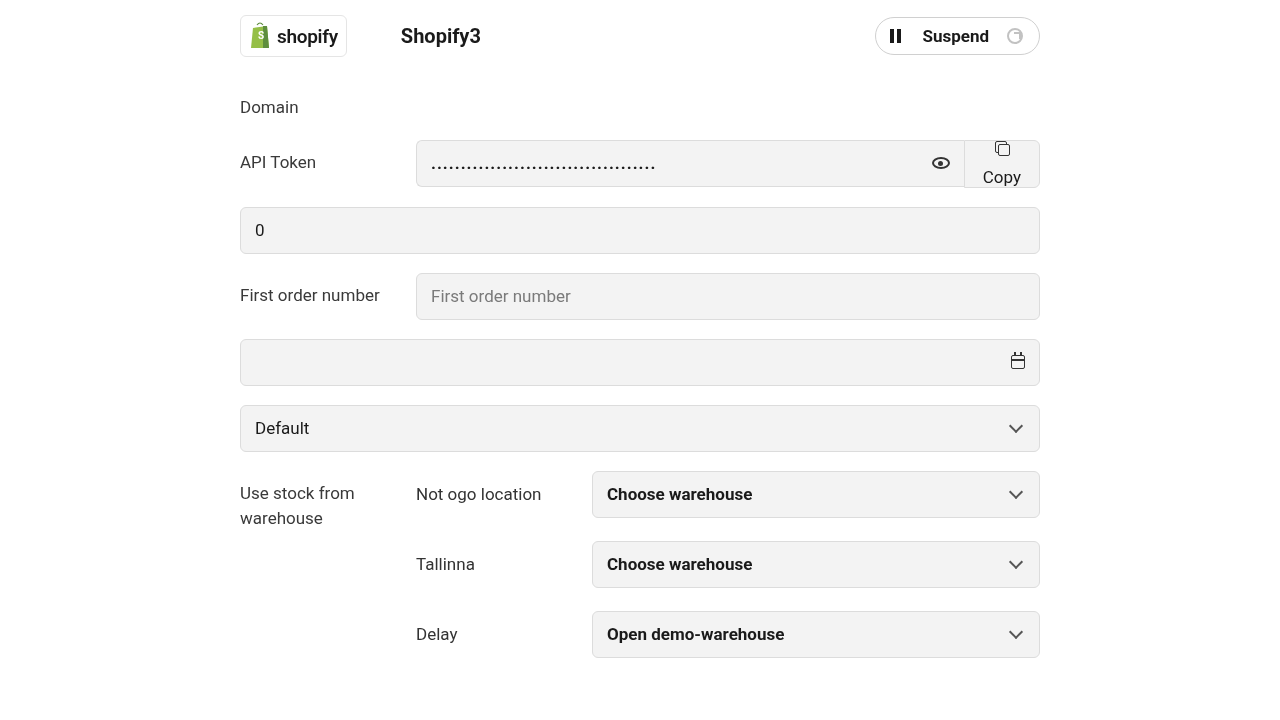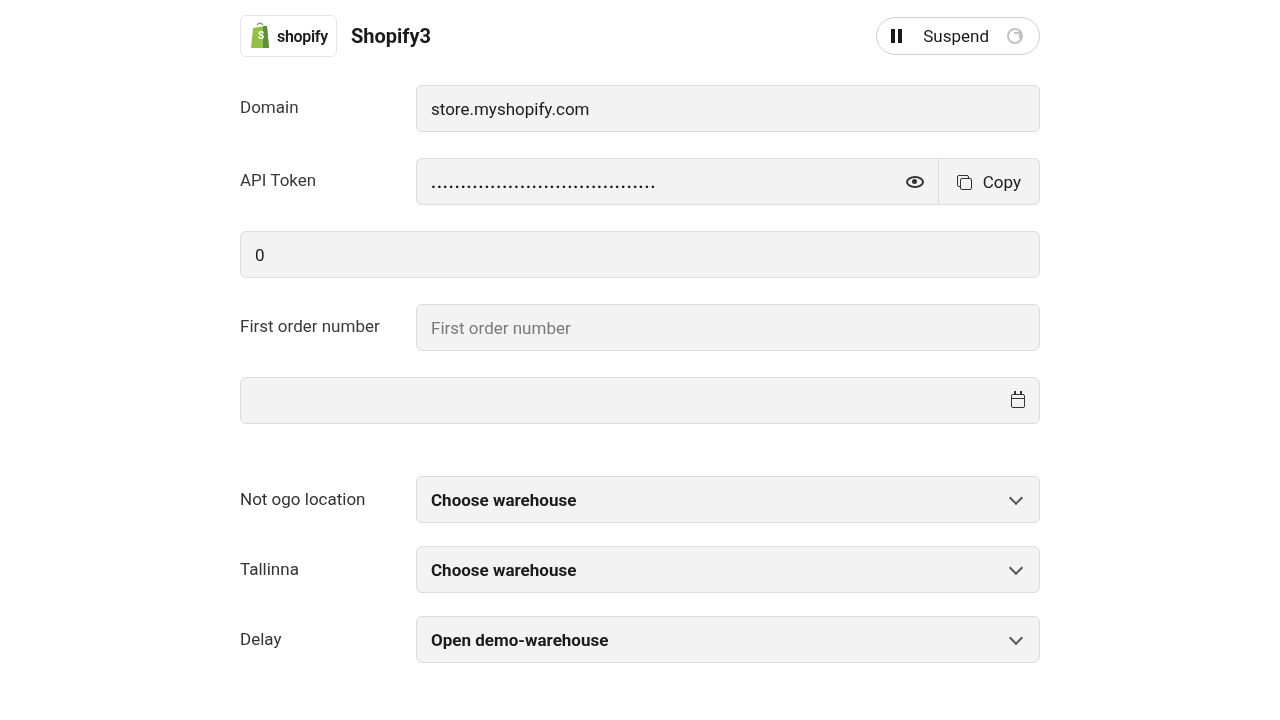--- a/index.html
+++ b/index.html
@@ -38,49 +38,50 @@
     background:#fff;
   }
   .logo-inner {
     display:flex;
     align-items:center;
     gap:4px;
   }
   .page-title {
     font-size: 20px;
     font-weight: 700;
+    margin-left: 40px;
   }
   .suspend-pill {
     display: flex;
     align-items: center;
     border: 1px solid #d0d0d0;
     border-radius: 999px;
     padding: 8px 16px 8px 14px;
     gap: 18px;
     background: #fff;
     cursor: pointer;
   }
   .suspend-label {
     font-size: 17px;
-    font-weight: 400;
+    font-weight: 700;
     color:#1a1a1a;
   }
   .pause-icon { width:14px; height:14px; display:flex; gap:3px; align-items:center;}
   .pause-icon span { width:4px; height:14px; background:#1a1a1a; display:block;}
   .clock-icon {
     width:16px; height:16px; border:2px solid #c2c2c2; border-radius:50%; position:relative;
   }
   .clock-icon::after{
     content:""; position:absolute; width:5px; height:5px; border-top:2px solid #c2c2c2; border-right:2px solid #c2c2c2; top:2px; left:5px;
   }
 
   .form-row {
     display:flex;
     align-items:flex-start;
-    margin-bottom: 26px;
+    margin-bottom: 19px;
   }
   .form-label-col {
     width: 176px;
     flex-shrink:0;
     font-size: 17px;
     color:#3a3a3a;
     line-height:1.5;
     padding-top:10px;
   }
   .form-control-col {
@@ -105,21 +106,21 @@
   .input.placeholder { color:#7a7a7a; }
   .select { justify-content:space-between; cursor:pointer;}
   .chevron {
     width:10px;height:10px;border-right:2px solid #555;border-bottom:2px solid #555;transform:rotate(45deg);margin-right:4px;margin-top:-4px;
   }
   .input-group { display:flex; width:100%; }
   .input-group .input { flex:1; border-top-right-radius:0;border-bottom-right-radius:0; border-right:none; justify-content:space-between;}
   .copy-btn {
     background:#f3f3f3; border:1px solid #dcdcdc; border-left:1px solid #dcdcdc;
     border-top-right-radius:6px;border-bottom-right-radius:6px;
-    display:flex; align-items:center; gap:12px; padding:0 18px; font-size:17px; cursor:pointer;
+    display:flex; align-items:center; gap:12px; padding:0 18px; font-size:17px; cursor:pointer;flex-direction:column;
   }
   .eye-icon {
     width:18px;height:12px;border:2px solid #333;border-radius:70% 70% 70% 70%;position:relative;display:flex;align-items:center;justify-content:center;
   }
   .eye-icon::after{content:"";width:5px;height:5px;background:#333;border-radius:50%;}
   .copy-icon{width:14px;height:14px;position:relative;}
   .copy-icon::before{content:"";position:absolute;width:10px;height:10px;border:1.5px solid #333;top:0;left:0;border-radius:2px;background:#f3f3f3;}
   .copy-icon::after{content:"";position:absolute;width:10px;height:10px;border:1.5px solid #333;top:3px;left:3px;border-radius:2px;background:#f3f3f3;}
   .cal-icon{width:14px;height:14px;border:1.5px solid #333;border-radius:2px;position:relative;}
   .cal-icon::before{content:"";position:absolute;top:-4px;left:2px;width:2px;height:4px;background:#333;box-shadow:6px 0 0 #333;}
@@ -139,42 +140,37 @@
   <div class="header-row">
     <div class="header-left">
       <div class="logo-box">
         <div class="logo-inner">
           <svg width="24" height="28" viewBox="0 0 24 28">
             <path d="M4 6 L18 4 L20 26 L2 26 Z" fill="#95BF47"></path>
             <path d="M14 4 L18 4 L20 26 L14 26 Z" fill="#5E8E3E"></path>
             <path d="M8 3 Q11 -1 14 3" stroke="#5E8E3E" stroke-width="1.2" fill="none"></path>
             <text x="9" y="17" font-size="10" font-weight="700" fill="#fff">S</text>
           </svg>
-          <span style="font-size:16px;font-weight:600;color:#1a1a1a;letter-spacing:-0.3px;">shopify</span>
+          <span style="font-size:19px;font-weight:600;color:#1a1a1a;letter-spacing:-0.3px;">shopify</span>
         </div>
       </div>
       <div class="page-title">Shopify3</div>
     </div>
     <div class="suspend-pill">
       <span class="pause-icon">
           <span></span>
           <span></span>
         </span>
       <span class="suspend-label">Suspend</span>
       <span class="clock-icon"></span>
     </div>
   </div>
 
   <div class="form-row">
     <div class="form-label-col">Domain</div>
-    <div class="form-control-col">
-      <div class="input">
-        <span>store.myshopify.com</span>
-      </div>
-    </div>
   </div>
 
   <div class="form-row">
     <div class="form-label-col">API Token</div>
     <div class="form-control-col">
       <div class="input-group">
         <div class="input">
           <span style="letter-spacing:1px;font-weight:700;">......................................</span>
           <span class="eye-icon"></span>
         </div>
@@ -205,23 +201,30 @@
 
   <div class="form-row">
     <div class="form-control-col">
       <div class="input" style="justify-content:flex-end;">
         <span class="cal-icon"></span>
       </div>
     </div>
   </div>
 
   <div class="form-row">
+    <div class="form-control-col">
+      <div class="select">
+        <span>Default</span>
+        <span class="chevron"></span>
+      </div>
+    </div>
   </div>
 
   <div class="form-row" style="margin-bottom:0;">
+    <div class="form-label-col">Use stock from warehouse</div>
     <div class="form-control-col warehouse-group">
       <div class="subrow">
         <div class="subrow-label">Not ogo location</div>
         <div class="select">
           <span>Choose warehouse</span>
           <span class="chevron"></span>
         </div>
       </div>
       <div class="subrow">
         <div class="subrow-label">Tallinna</div>

